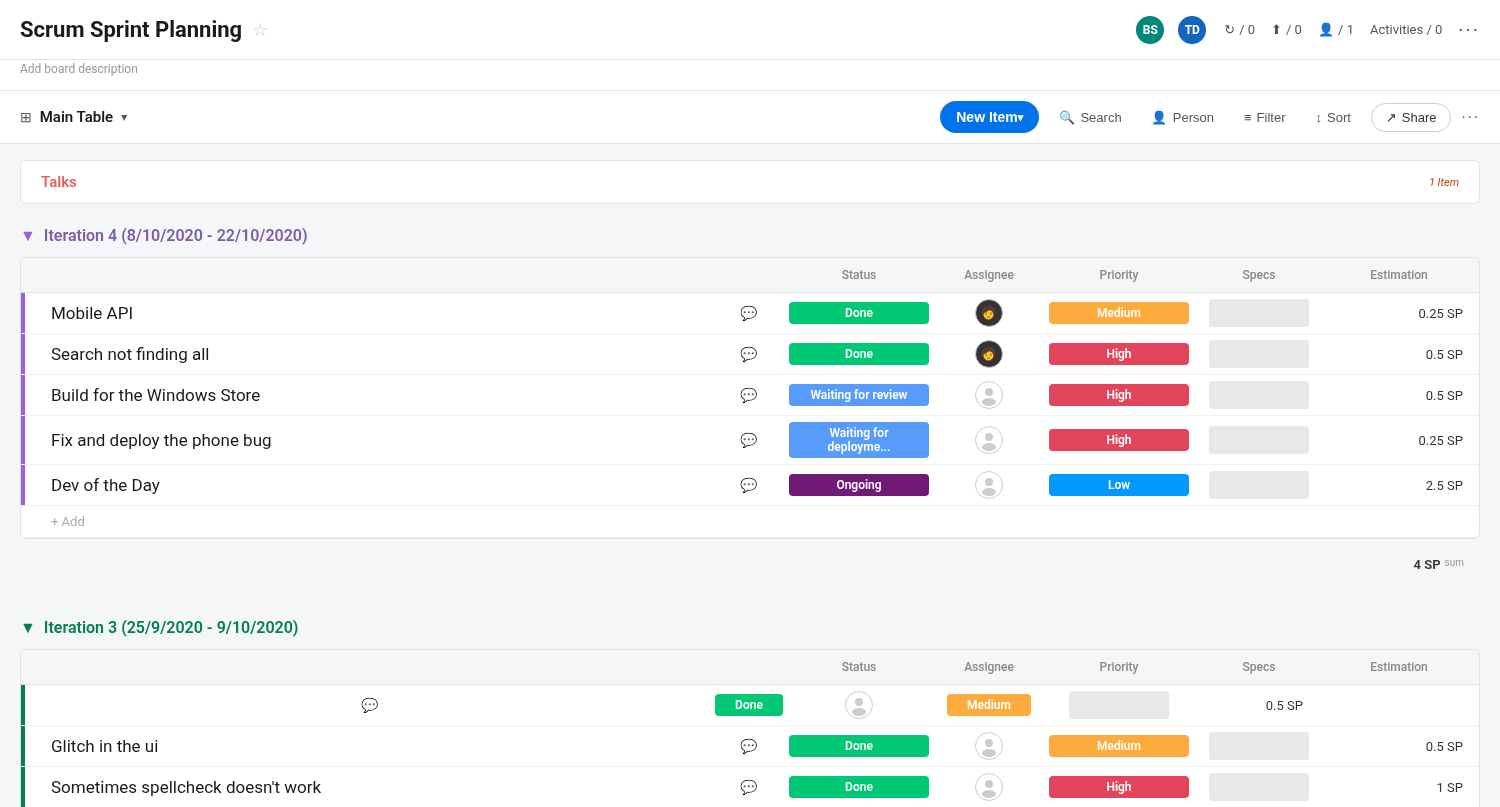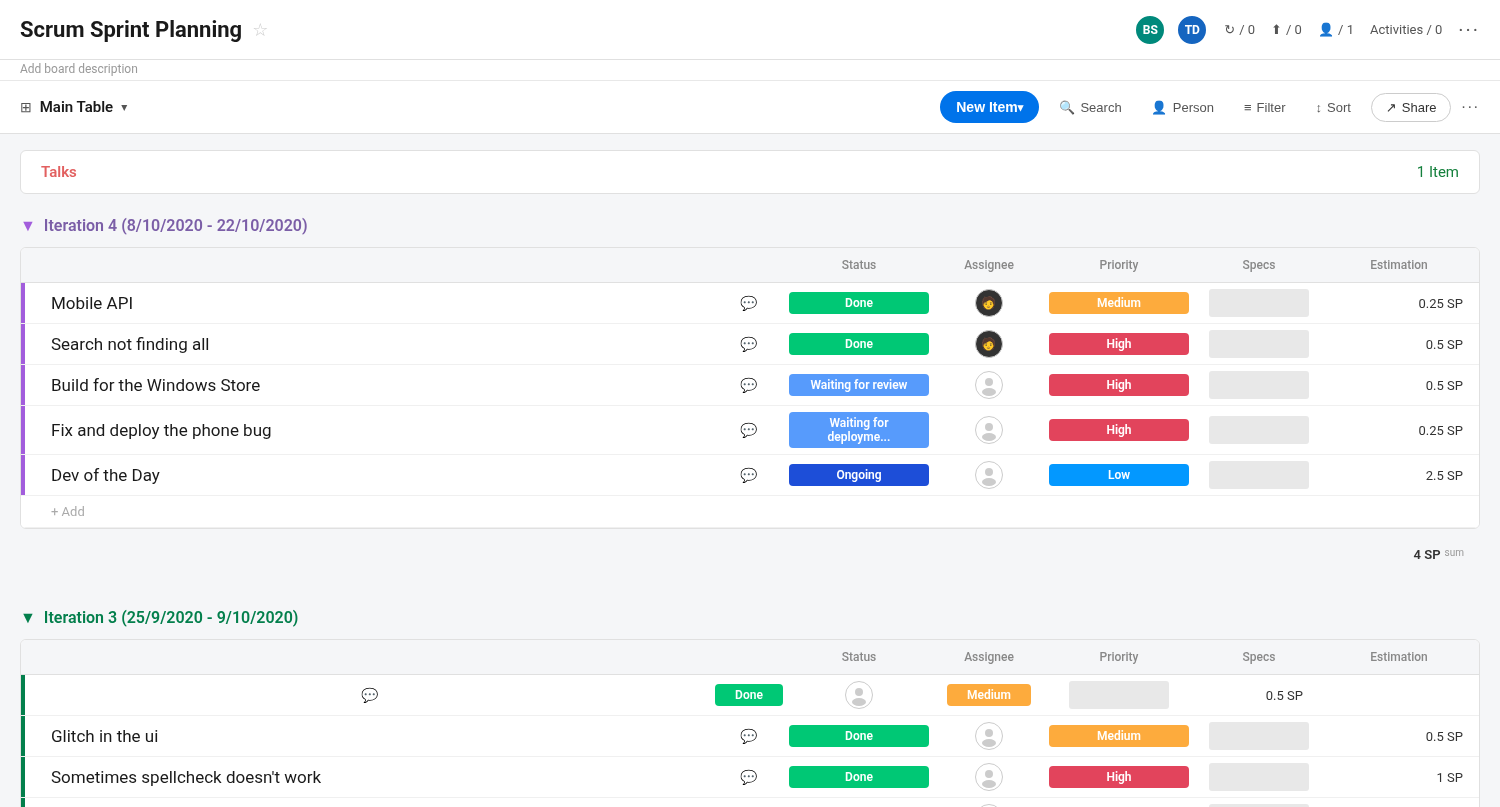--- a/index.html
+++ b/index.html
@@ -11,21 +11,21 @@
       height: 60px;
     }
     .app-header-left { display: flex; align-items: center; gap: 10px; }
     .app-title { font-size: 22px; font-weight: 700; color: #1a1a1a; }
     .star-icon { color: #ccc; font-size: 18px; cursor: pointer; }
     .app-header-right { display: flex; align-items: center; gap: 16px; }
     .avatar-group { display: flex; align-items: center; gap: 16px; }
     .avatar { width: 32px; height: 32px; border-radius: 50%; display: flex; align-items: center; justify-content: center; font-weight: 700; font-size: 12px; color: #fff; }
     .header-stat { display: flex; align-items: center; gap: 4px; color: #555; font-size: 13px; cursor: pointer; }
     .more-dots { color: #555; font-size: 20px; cursor: pointer; letter-spacing: 2px; }
-    .board-desc { font-size: 12px; color: #999; padding: 2px 20px 4px; background: #fff; border-bottom: 1px solid #e8e8e8; }
+    .board-desc { font-size: 12px; color: #999; padding: 2px 20px 14px; background: #fff; border-bottom: 1px solid #e8e8e8; }
 
     .toolbar {
       display: flex; align-items: center; justify-content: space-between;
       padding: 10px 20px; background: #fff; border-bottom: 1px solid #e0e0e0;
     }
     .toolbar-left { display: flex; align-items: center; gap: 8px; }
     .table-icon { color: #555; }
     .main-table-label { font-size: 15px; font-weight: 600; color: #1a1a1a; }
     .chevron-down { color: #555; font-size: 12px; }
     .toolbar-right { display: flex; align-items: center; gap: 10px; }
@@ -88,21 +88,21 @@
     .cell-name { justify-content: flex-start; padding-left: 30px; font-size: 17px; color: #1a1a1a; gap: 8px; }
     .cell-comment { color: #bbb; cursor: pointer; }
 
     .status-badge {
       padding: 4px 20px; border-radius: 4px; font-size: 12px; font-weight: 600;
       color: #fff; text-align: center; width: 140px;
     }
     .status-done { background: #00c875; }
     .status-waiting-review { background: #579bfc; }
     .status-waiting-deploy { background: #579bfc; }
-    .status-ongoing { background: #1d4ed8; }
+    .status-ongoing { background: #701a75; }
 
     .priority-badge {
       padding: 4px 12px; border-radius: 4px; font-size: 12px; font-weight: 600;
       color: #fff; text-align: center; width: 140px;
     }
     .priority-medium { background: #fdab3d; }
     .priority-high { background: #e2445c; }
     .priority-low { background: #0398ff; }
 
     .assignee-avatar {
@@ -125,21 +125,21 @@
       font-size: 13px; font-weight: 600; color: #333; background: #f5f6f8; margin-top: 10px;
     }
     .sum-label { font-size: 10px; color: #999; font-weight: 400; margin-left: 4px; }
 
     .talks-section {
       background: #fff; border-radius: 6px; border: 1px solid #e0e0e0;
       padding: 12px 20px; display: flex; justify-content: space-between; align-items: center;
       margin-bottom: 16px;
     }
     .talks-title { font-size: 15px; font-weight: 600; color: #e26060; }
-    .talks-count { font-size: 15px; color: #15803d; }
+    .talks-count { font-size: 11px; color: #c2410c; font-style: italic; }
   </style>
 </head>
 <body>
 
 <div class="app-header">
   <div class="app-header-left">
     <span class="app-title">Scrum Sprint Planning</span>
     <span class="star-icon">☆</span>
   </div>
   <div class="app-header-right">

